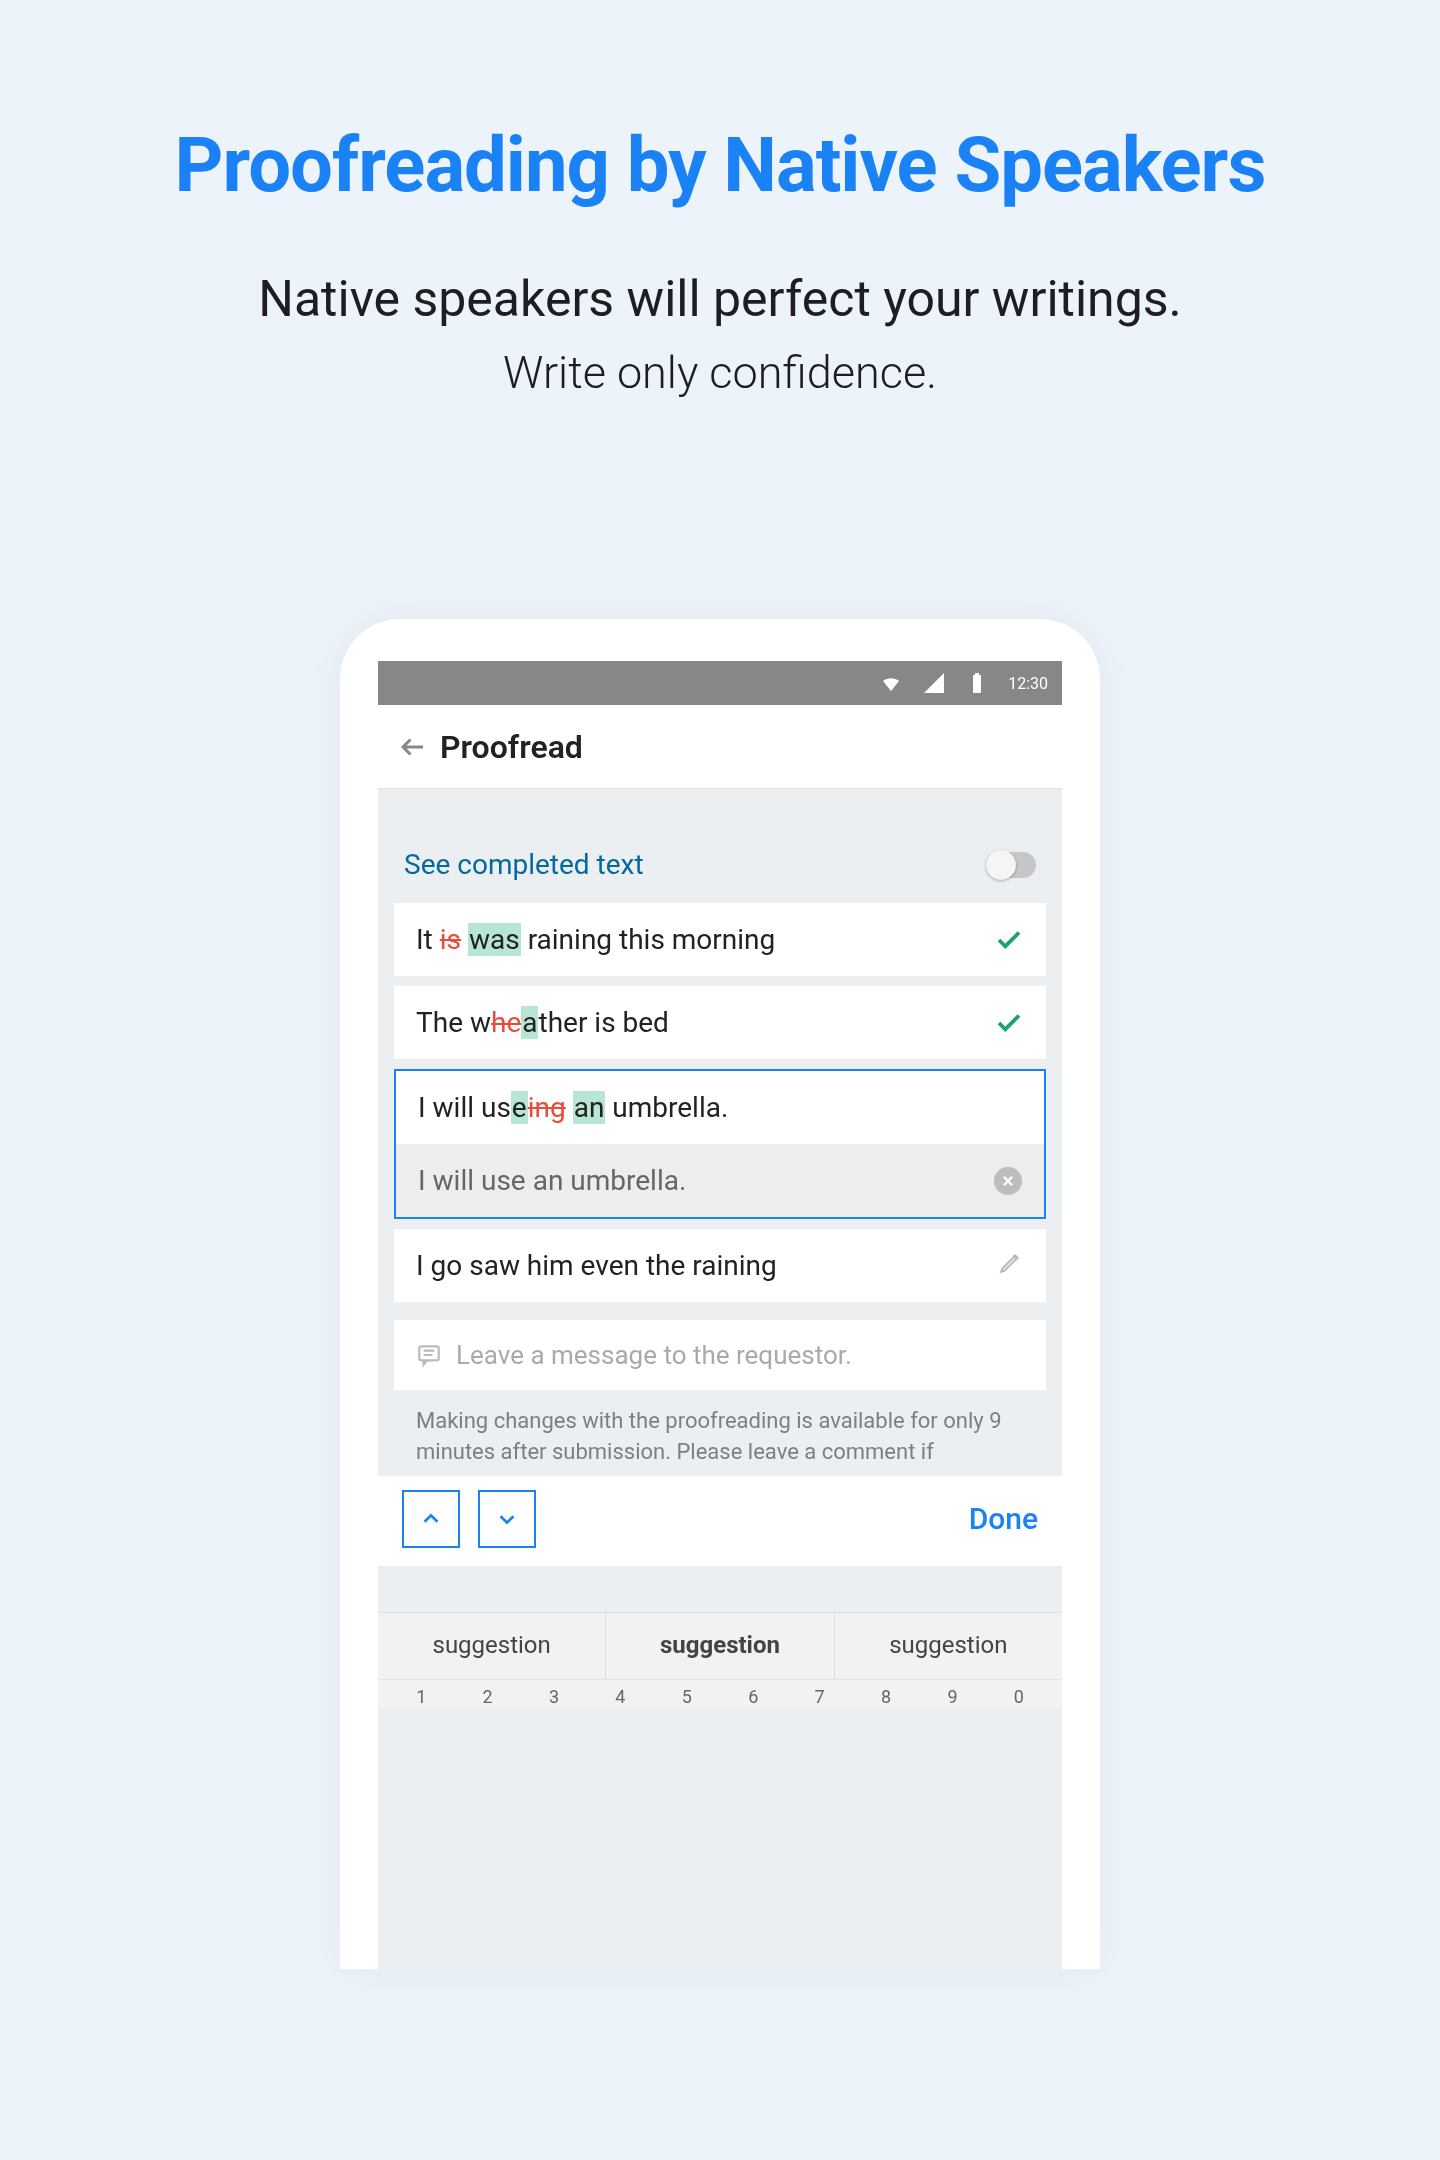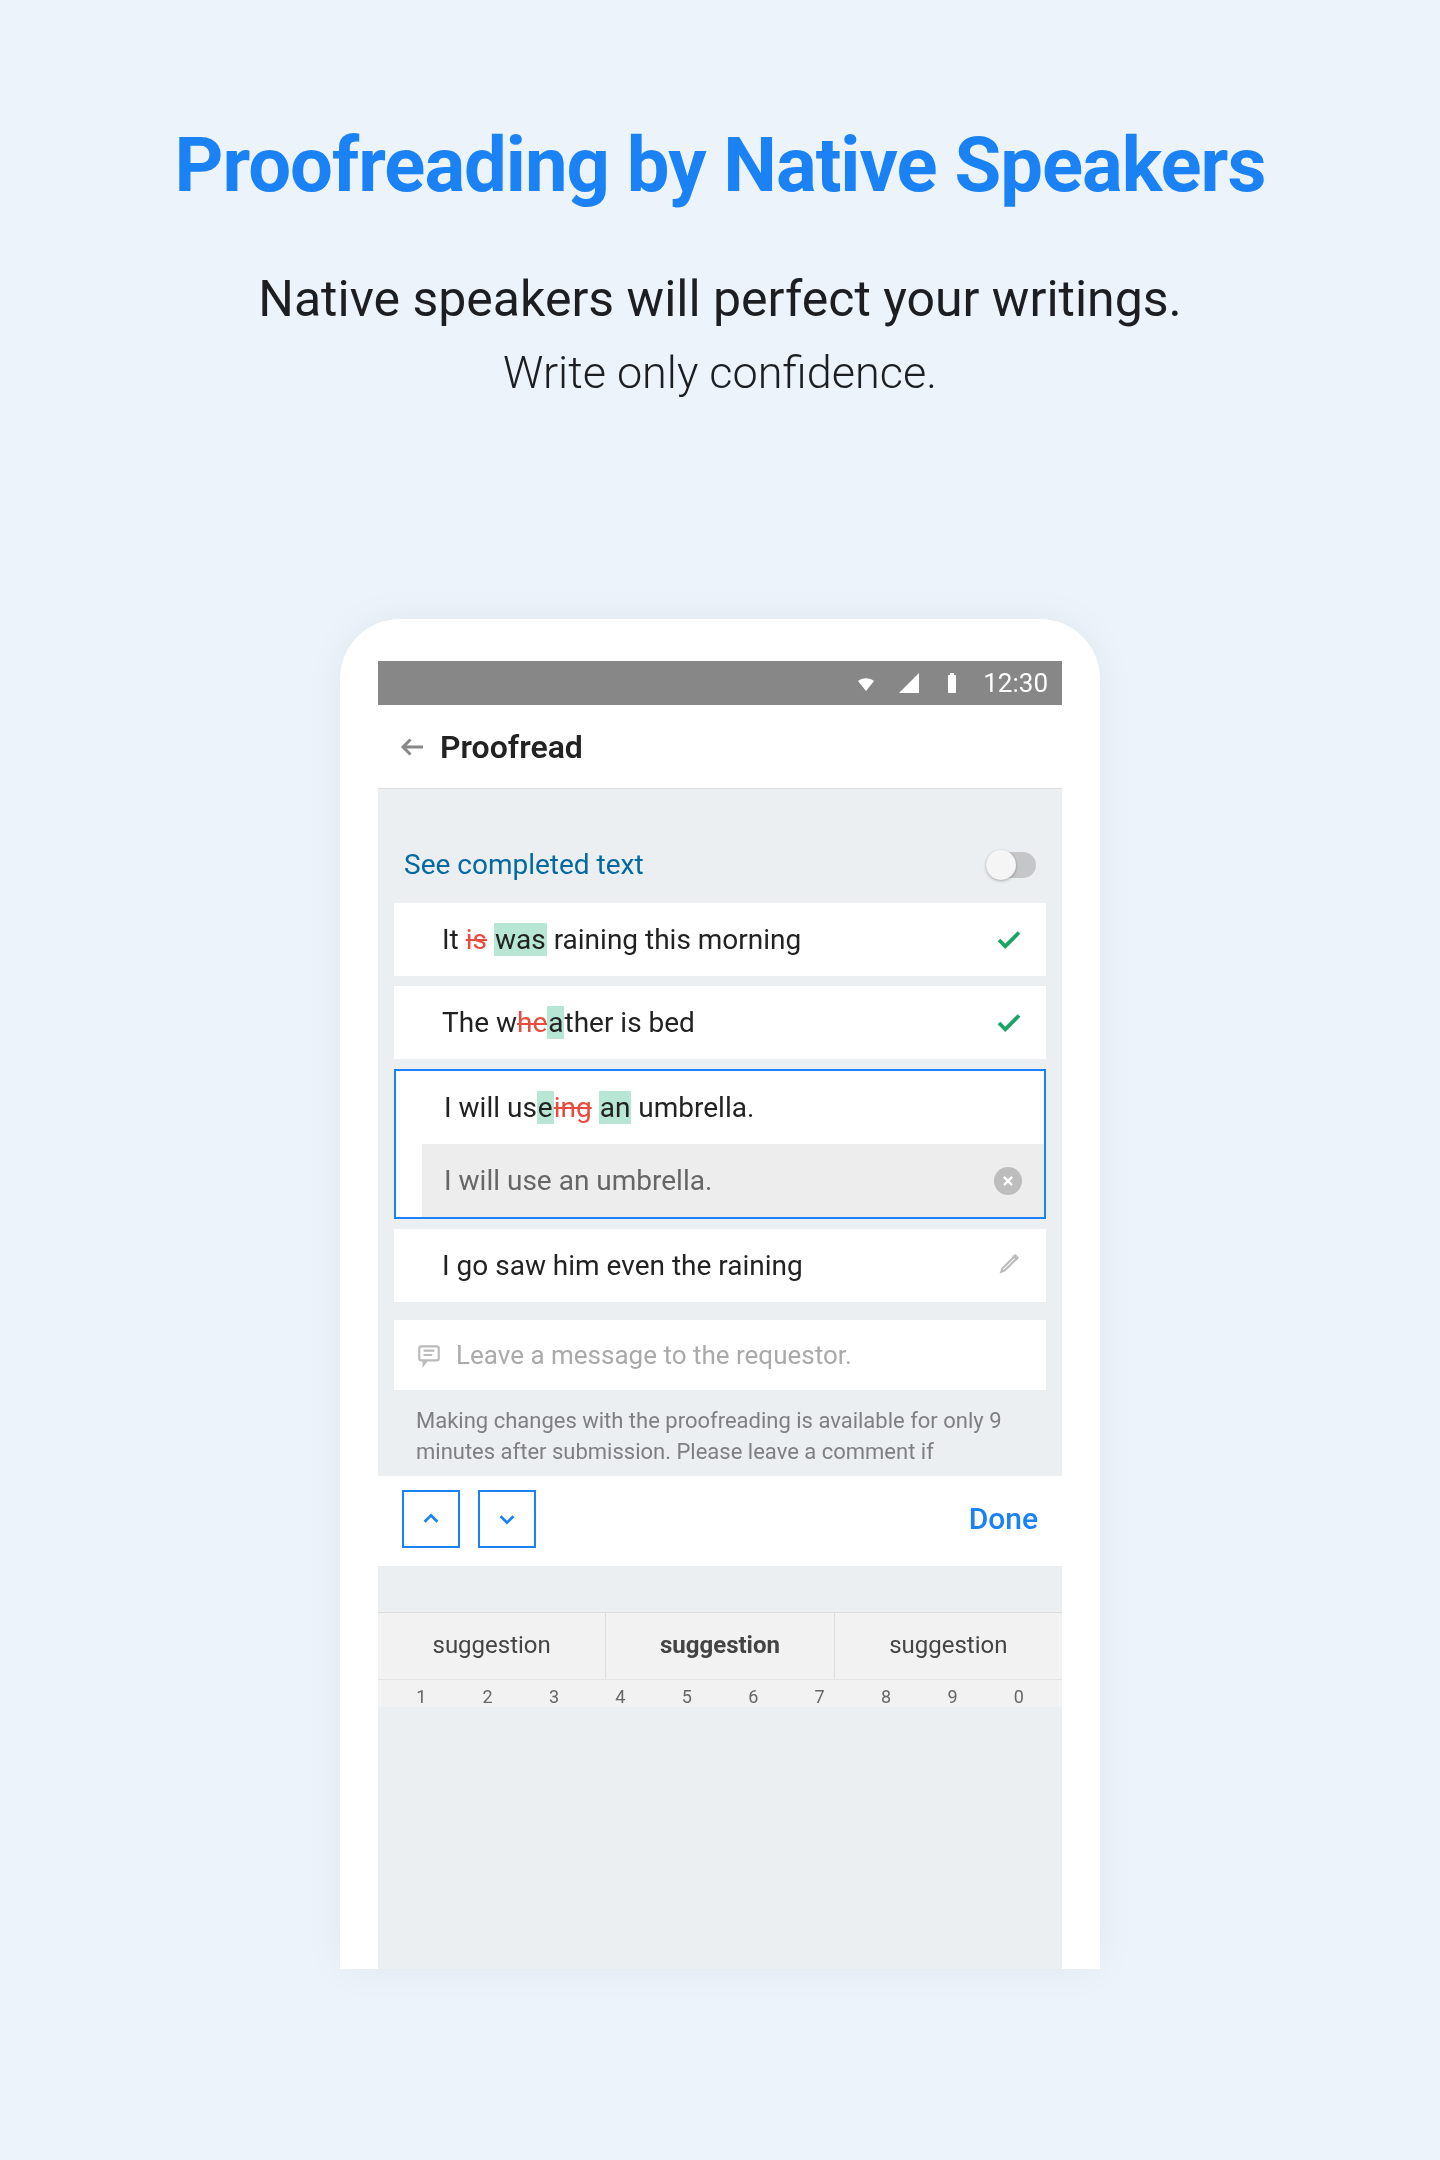--- a/index.html
+++ b/index.html
@@ -40,21 +40,21 @@
     }
     .statusbar {
       height: 44px;
       background: #878787;
       color: #fff;
       display: flex;
       align-items: center;
       justify-content: flex-end;
       padding: 0 14px;
       gap: 19px;
-      font-size: 26px;
+      font-size: 16px;
       font-weight: 400;
     }
     .statusbar svg { width: 24px; height: 24px; }
 
     .appbar {
       height: 84px;
       background: #fff;
       display: flex;
       align-items: center;
       padding: 0 20px;
@@ -83,21 +83,21 @@
       content: "";
       position: absolute;
       left: 0; top: -2px;
       width: 30px; height: 30px;
       background: #f5f5f5;
       border-radius: 50%;
       box-shadow: 0 1px 3px rgba(0,0,0,.3);
     }
 
     .cardlist { display: flex; flex-direction: column; gap: 0; padding: 0 16px; }
-    .card { background: #fff; padding-left: 26px; }
+    .card { background: #fff; }
     .gap { height: 10px; }
 
     .prow {
       display: flex;
       align-items: center;
       justify-content: space-between;
       padding: 20px 22px;
       font-size: 28px;
       color: #222;
     }

